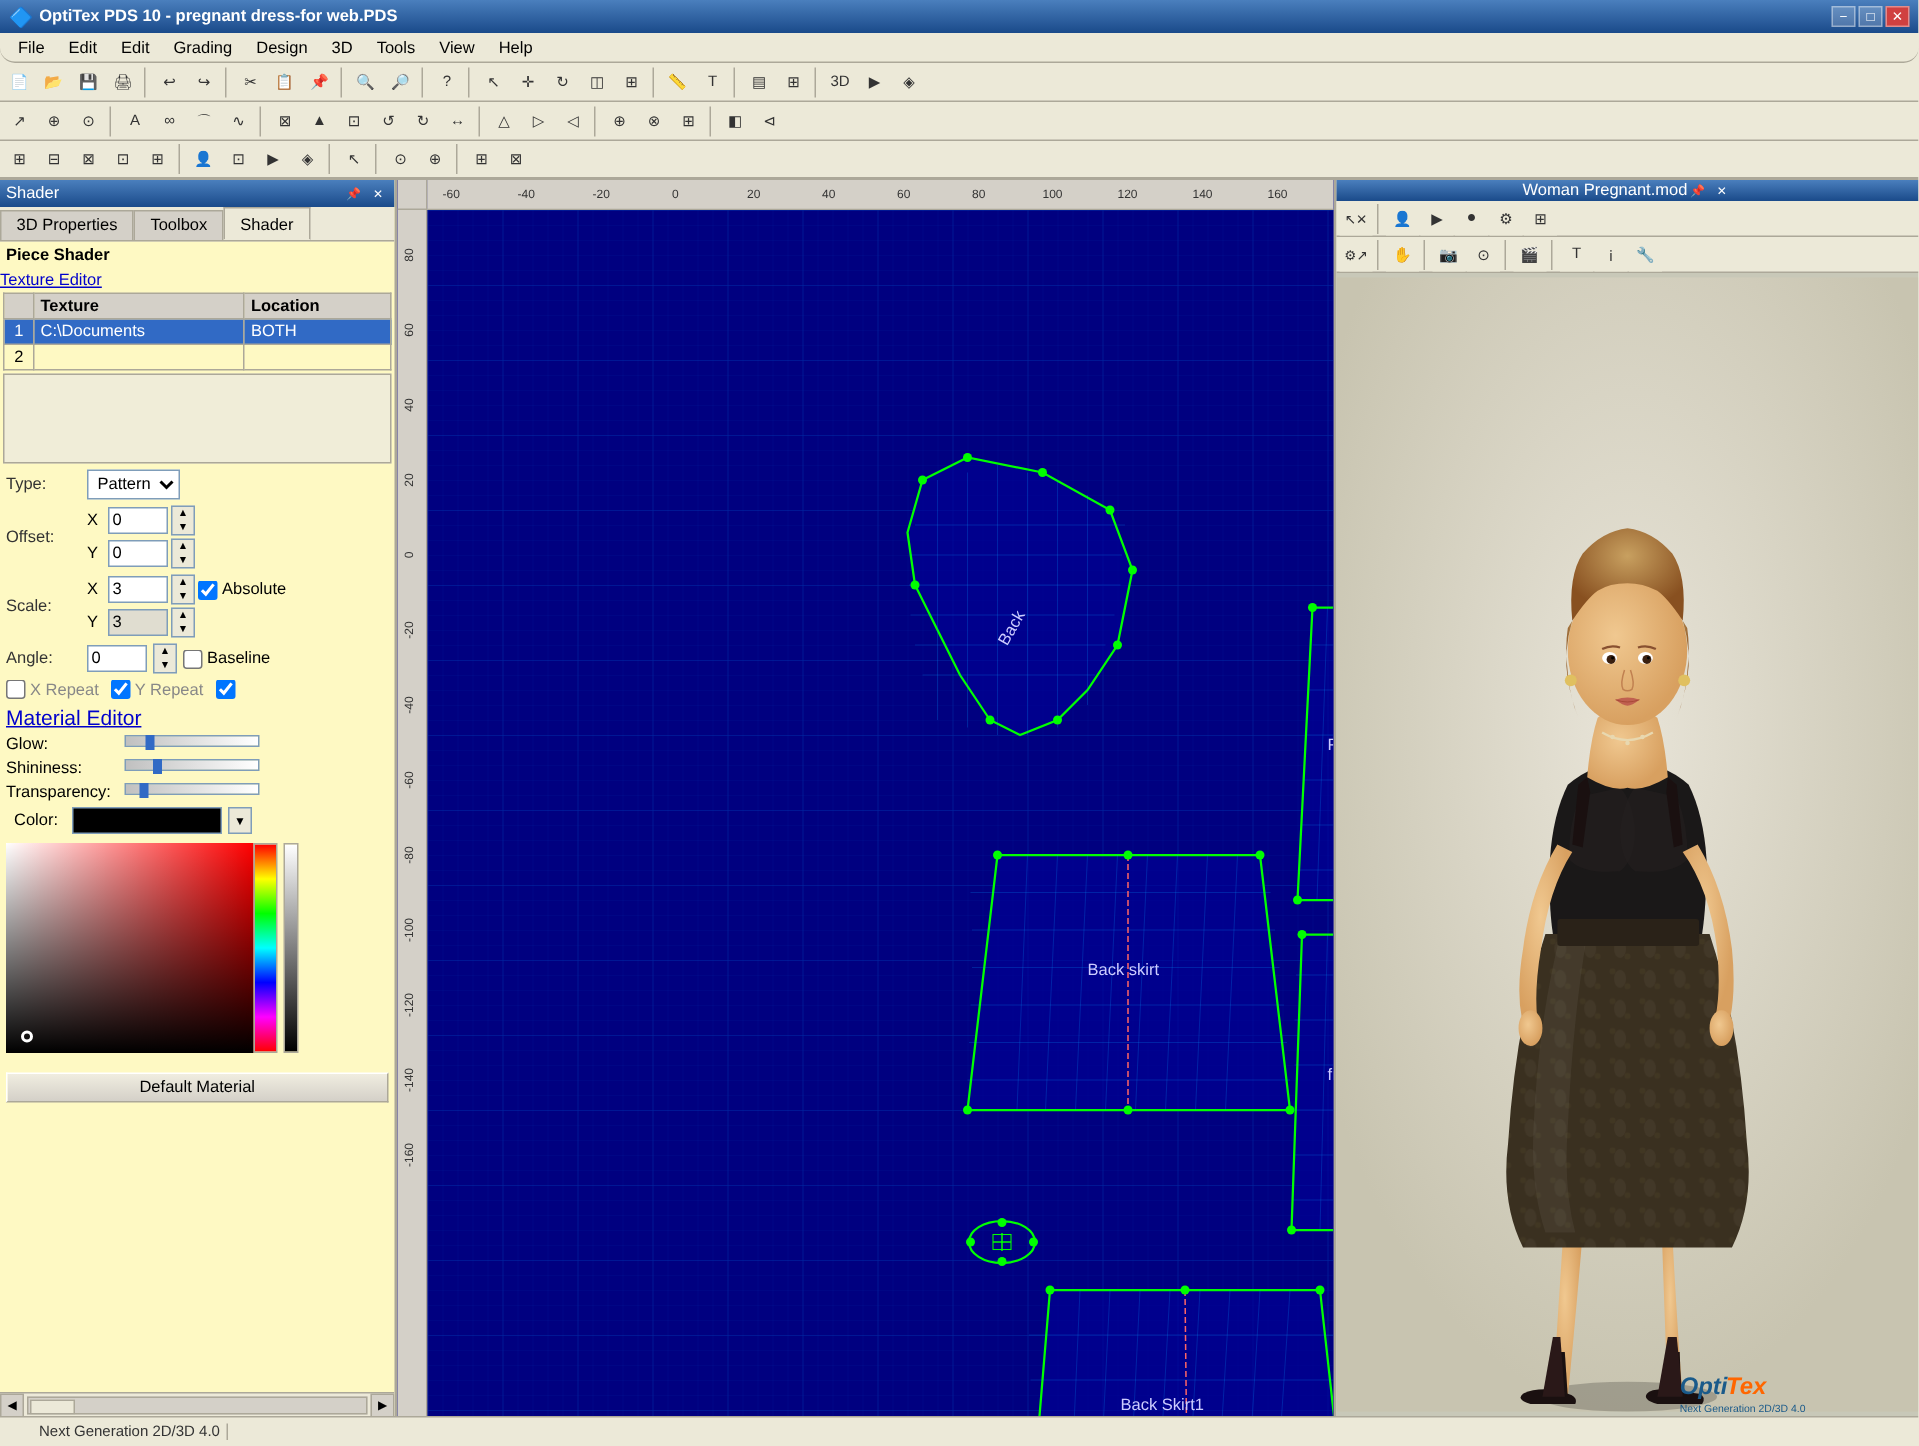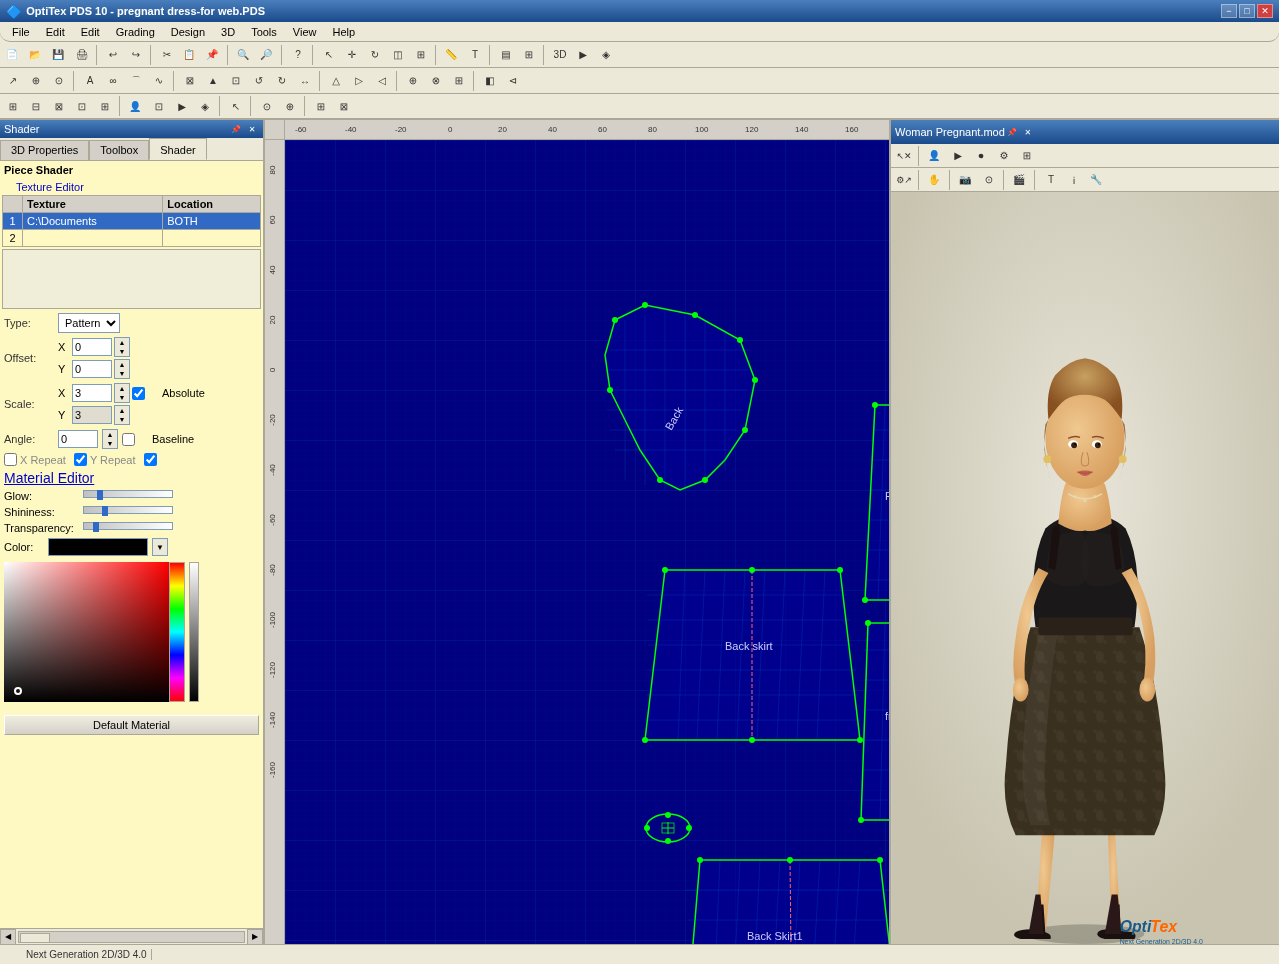--- a/index.html
+++ b/index.html
@@ -113,22 +113,23 @@
 
     .panel-section-title {
       font-weight: bold;
       font-size: 11px;
       padding: 3px 4px;
       color: #000;
     }
 
     .texture-editor-label {
       font-size: 11px;
-      padding: 2px 16px;
+      padding: 2px 0;
       color: #0000cc;
+      text-decoration: underline;
       cursor: pointer;
     }
 
     .texture-table {
       width: 100%;
       border-collapse: collapse;
       font-size: 11px;
     }
     .texture-table th {
       background: #d4d0c8;
@@ -184,21 +185,21 @@
     }
     .spin-up, .spin-down { 
       width: 14px; height: 9px; 
       display: flex; align-items: center; justify-content: center;
       font-size: 7px; line-height: 1;
     }
     .prop-xy { display: flex; flex-direction: column; gap: 2px; }
     .prop-xy-row { display: flex; align-items: center; gap: 2px; }
     .xy-label { width: 12px; font-size: 11px; }
 
-    .checkbox-label { display: flex; align-items: center; gap: 17px; font-size: 11px; }
+    .checkbox-label { display: flex; align-items: center; gap: 3px; font-size: 11px; }
     .checkbox-label input { margin: 0; }
 
     .repeat-row { display: flex; align-items: center; padding: 2px 4px; gap: 8px; }
     .repeat-item { display: flex; align-items: center; gap: 3px; font-size: 11px; color: #888; }
 
     .material-editor-link {
       color: #0000cc;
       text-decoration: underline;
       cursor: pointer;
       font-size: 14px;
@@ -226,20 +227,21 @@
       top: -1px;
       left: 20%;
     }
 
     .color-row {
       display: flex;
       align-items: center;
       padding: 2px 4px;
       gap: 4px;
       font-size: 11px;
+      text-align: center;
     }
     .color-label { min-width: 40px; }
     .color-box {
       width: 100px; height: 18px;
       background: black;
       border: 1px solid #7f9db9;
       cursor: pointer;
     }
     .color-dropdown-btn {
       width: 16px; height: 18px;
@@ -339,24 +341,24 @@
     #right-panel {
       width: 390px;
       background: #ece9d8;
       border-left: 2px solid #aca899;
       display: flex;
       flex-direction: column;
     }
     #right-panel-title {
       background: linear-gradient(to bottom, #4a7fbd, #1a4a8a);
       color: white;
-      height: 24px;
-      display: flex;
-      align-items: center;
-      justify-content: flex-start;
+      height: 14px;
+      display: flex;
+      align-items: center;
+      justify-content: center;
       padding: 0 4px;
       font-size: 11px;
     }
     #right-panel-title .rp-controls { display: flex; gap: 2px; }
     #right-panel-title .rp-btn { width: 14px; height: 12px; display: flex; align-items: center; justify-content: center; font-size: 8px; color: white; cursor: pointer; }
 
     #right-toolbar {
       background: #ece9d8;
       height: 24px;
       display: flex;

